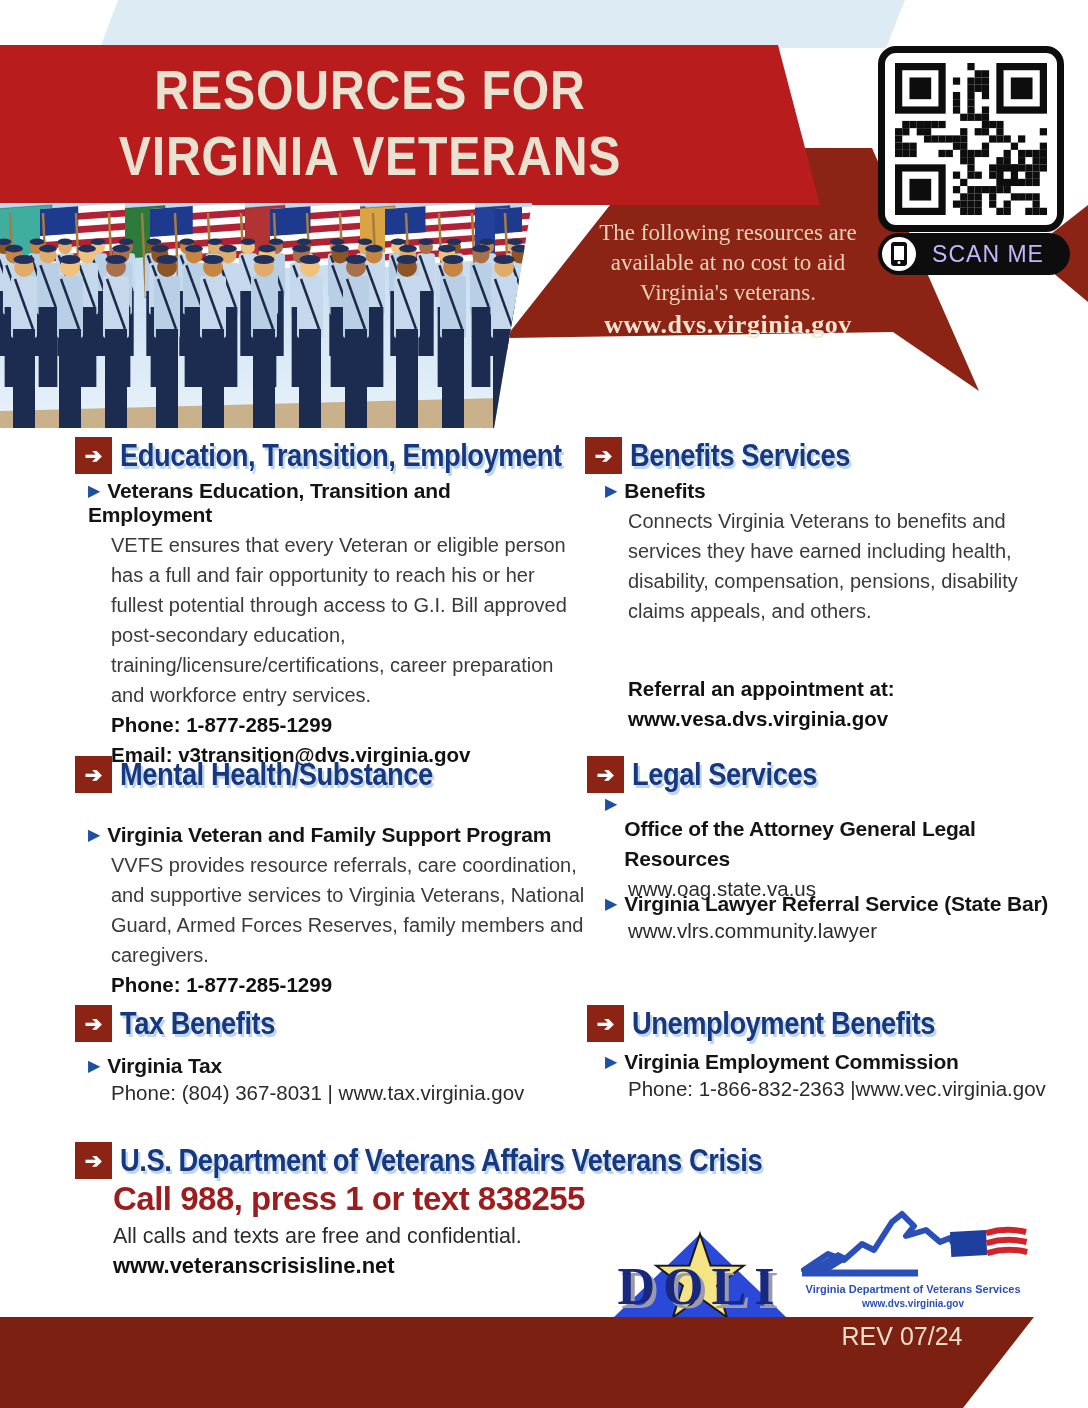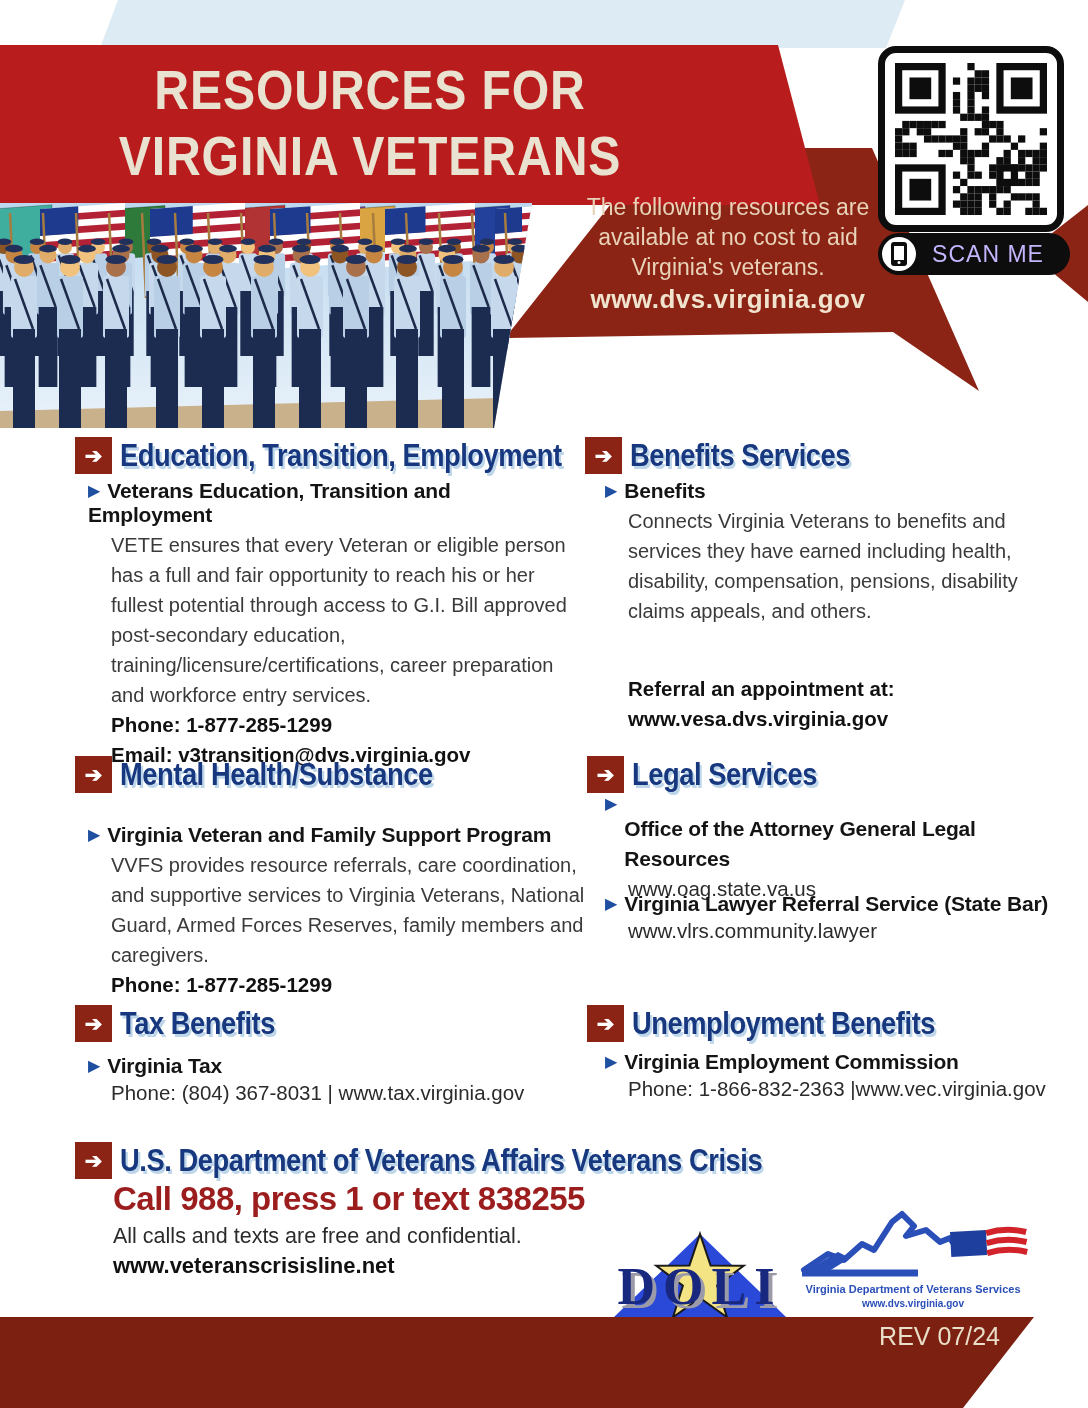--- a/index.html
+++ b/index.html
@@ -14,22 +14,22 @@
   
   .top-strip{left:0;top:0;width:1088px;height:48px;background:#DCEBF4;
     clip-path:polygon(118px 0,905px 0,886px 48px,100px 48px);}
   .blue-banner{left:0;top:45px;width:825px;height:160px;background:#b91c1c;
     clip-path:polygon(0 0,778px 0,820px 160px,0 160px);}
   .banner-title{position:absolute;left:20px;top:12px;width:700px;text-align:center;
     color:#E9E2D0;font-weight:bold;font-size:56px;line-height:66px;letter-spacing:1px;
     transform:scaleX(0.86);transform-origin:center;white-space:nowrap;}
   .photo{left:0;top:203px;width:535px;height:225px;
     clip-path:polygon(0 0,532px 0,494px 100%,0 100%);background:#cfe2f1;}
-  .tagline{left:548px;top:192px;width:360px;text-align:center;color:#E8D2B8;
-    font-size:23px;line-height:30px;font-weight:400;}
+  .tagline{left:548px;top:218px;width:360px;text-align:center;color:#E8D2B8;
+    font-size:23px;line-height:30px;font-weight:400;font-family:Liberation Serif, serif;}
   .tagline .site{color:#F1E4CF;font-weight:bold;font-size:26px;margin-top:2px;letter-spacing:.5px;}
 
   .qr-frame{left:878px;top:46px;width:186px;height:186px;background:#fff;
     border:7px solid #0d0d0d;border-radius:18px;box-sizing:border-box;padding:10px;}
   .scanme{left:878px;top:233px;width:192px;height:42px;background:#0d0d0d;border-radius:21px;
     display:flex;align-items:center;}
   .scanme .ph-circle{width:34px;height:34px;border-radius:50%;background:#fff;margin-left:4px;
     display:flex;align-items:center;justify-content:center;}
   .scanme .lbl{color:#c4b5fd;font-size:23px;letter-spacing:1px;flex:1;text-align:center;
     padding-right:10px;font-weight:400;}
@@ -46,21 +46,21 @@
   .prog{font-size:21px;font-weight:bold;color:#141414;letter-spacing:-.2px;margin-top:20px;}
   .body-txt{font-size:20px;line-height:30px;color:#3A3A3A;margin-top:3px;}
   .bold-line{font-size:20.5px;line-height:30px;font-weight:bold;color:#111;}
   .reg-line{font-size:20.5px;line-height:30px;color:#2b2b2b;}
   .indent{margin-left:23px;}
   .call-line{font-size:33px;font-weight:bold;color:#9C1D1D;letter-spacing:-.5px;white-space:nowrap;}
 
   
   .footer-band{left:0;top:1317px;width:1088px;height:91px;background:#7C2012;
     clip-path:polygon(0 0,1034px 0,963px 91px,0 91px);}
-  .rev{left:860px;top:1322px;width:140px;text-align:right;color:#EADFC8;font-size:25px;}
+  .rev{left:832px;top:1322px;width:140px;text-align:center;color:#EADFC8;font-size:25px;}
 </style>
 </head>
 <body>
 
 <div class="page">
 
   <div class="abs top-strip"></div>
 
   <svg class="abs" style="left:0;top:0;" width="1088" height="440" viewBox="0 0 1088 440">
     <polygon points="655,148 872,148 979,391 893,332 505,338" fill="#8C2415"></polygon>

